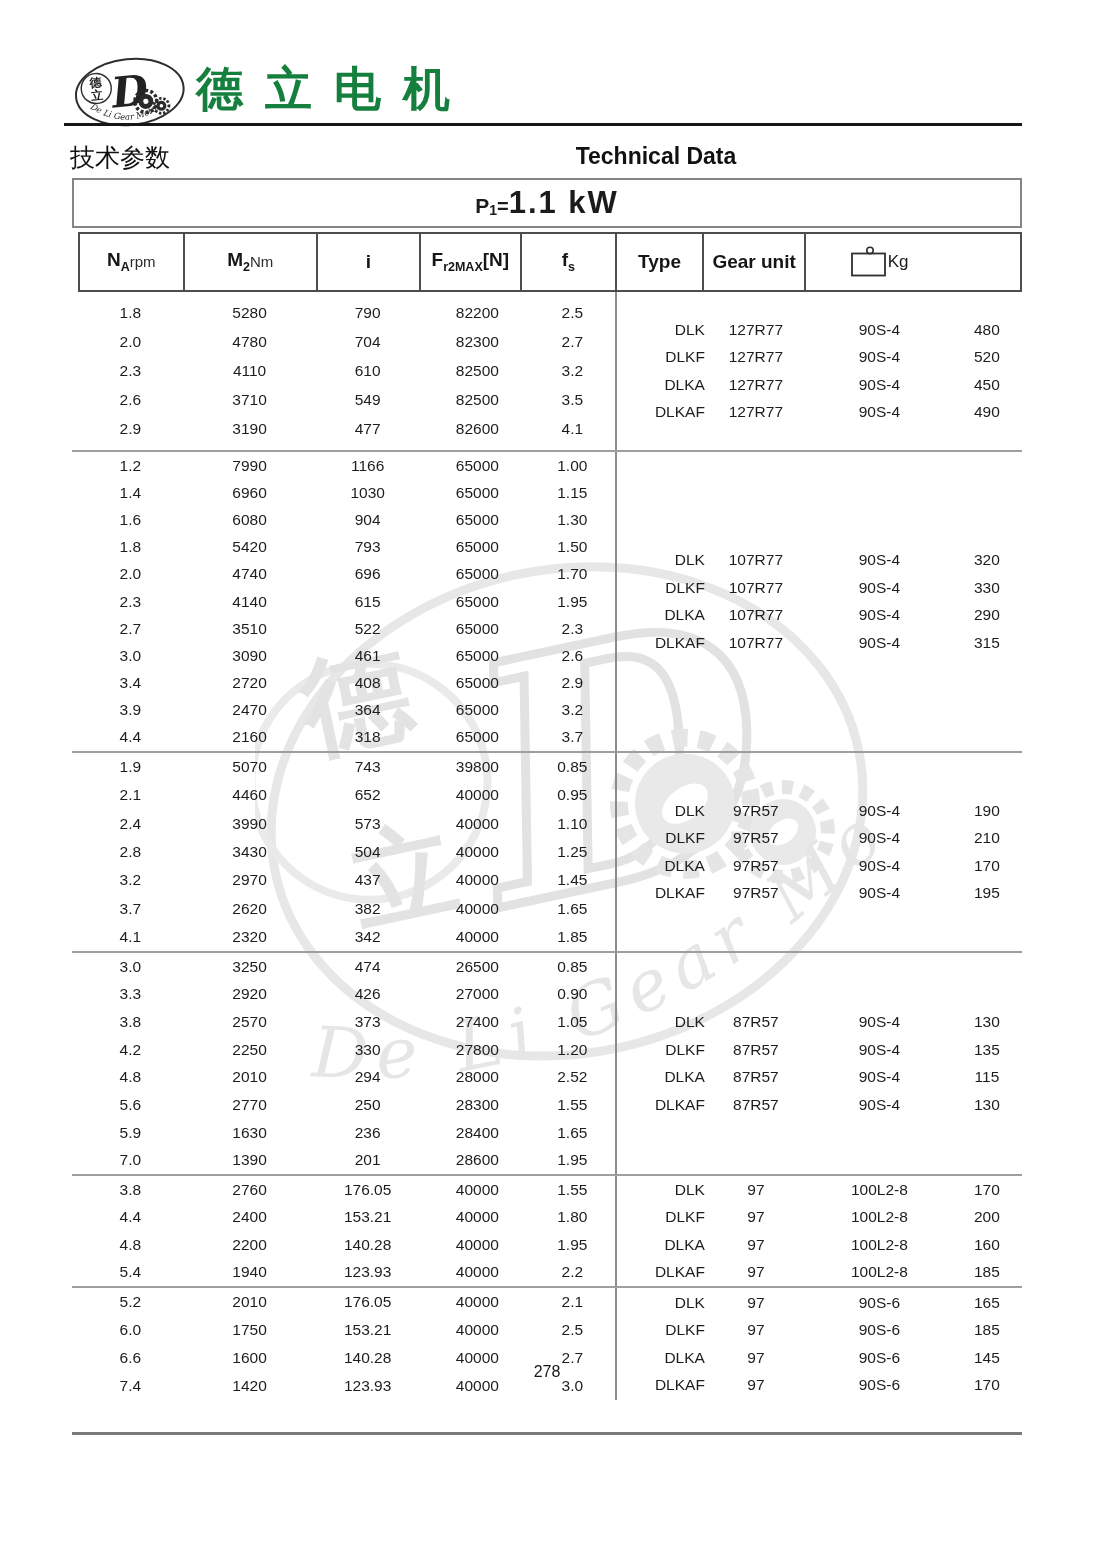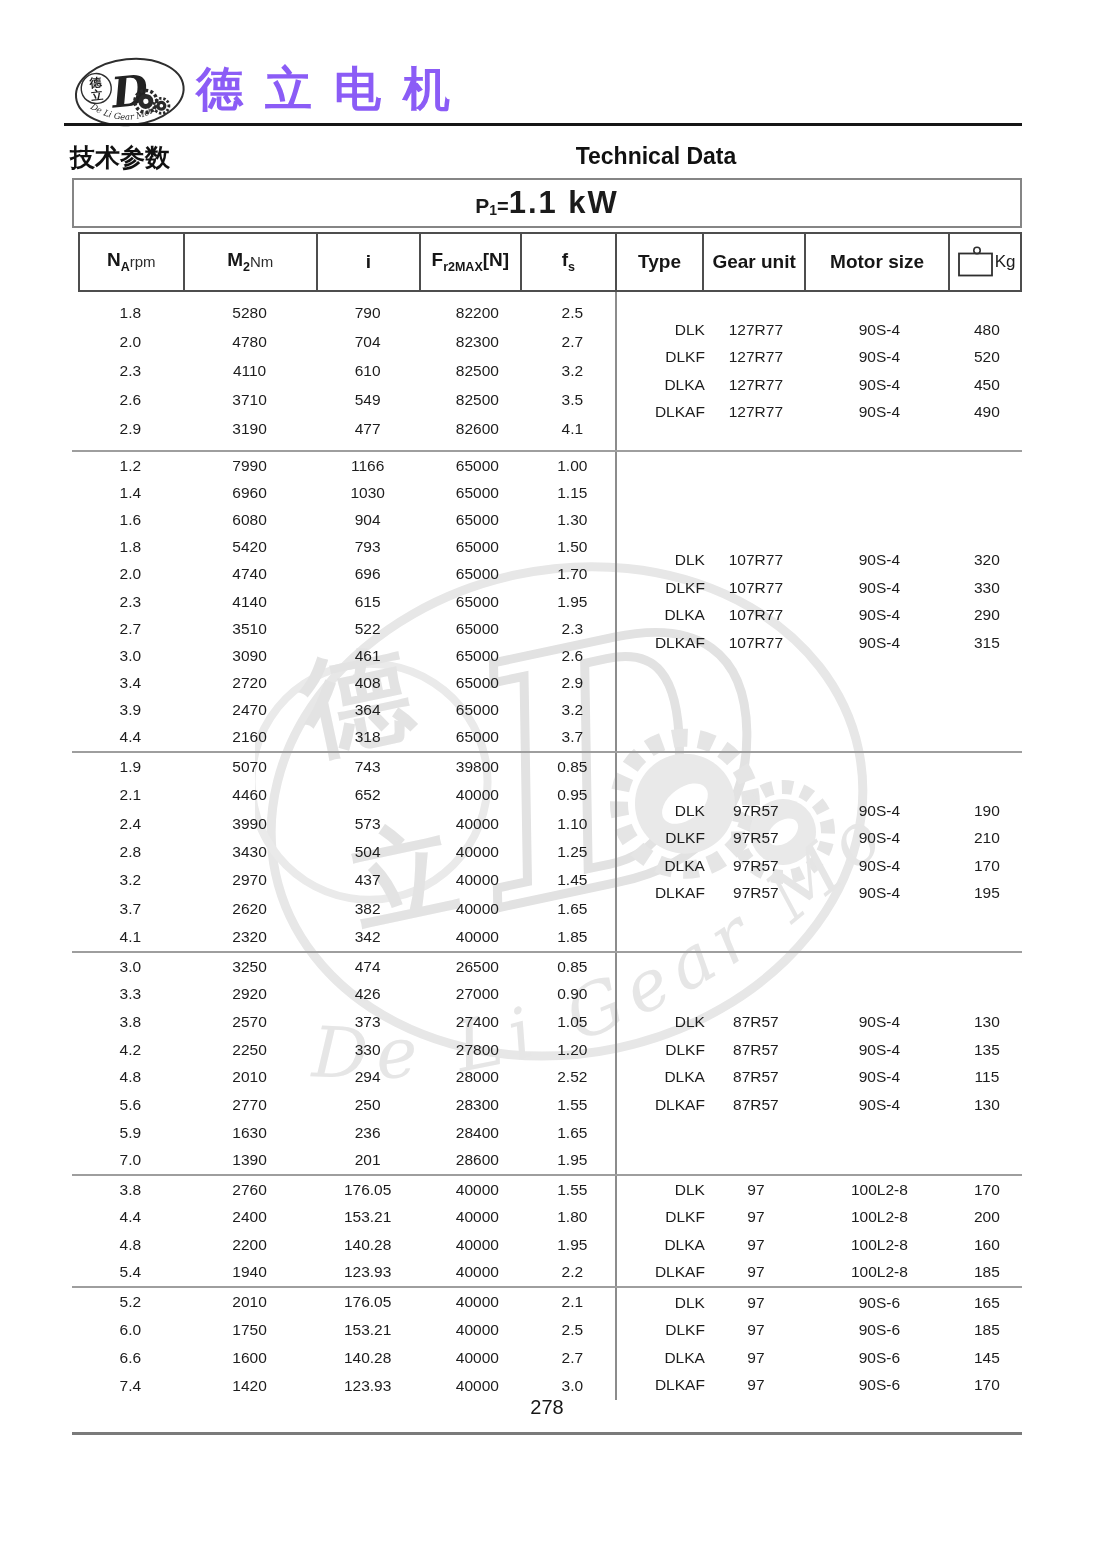--- a/index.html
+++ b/index.html
@@ -11,27 +11,27 @@
   .page { position:absolute; inset:0; }
 
   
   .watermark { position:absolute; left:255px; top:545px; z-index:0; pointer-events:none; }
 
   
   .logo { position:absolute; left:72px; top:54px; z-index:2; }
   .brand {
     position:absolute; left:196px; top:58px; z-index:2;
     font-family:"DejaVu Serif", serif; font-weight:bold;
-    font-size:47px; letter-spacing:22px; color:#8b5cf6; white-space:nowrap;
+    font-size:47px; letter-spacing:22px; color:#15803d; white-space:nowrap;
   }
   .header-rule { position:absolute; left:64px; top:123px; width:958px; border-top:3.5px solid #161616; z-index:2; }
 
   .title-cn {
     position:absolute; left:70px; top:141px; z-index:2;
-    font-size:25px; font-weight:bold; color:#111;
+    font-size:25px; font-weight:normal; color:#111;
   }
   .title-en {
     position:absolute; left:656px; top:143px; transform:translateX(-50%); z-index:2;
     font-size:23px; font-weight:bold; color:#111;
   }
 
   
   .power-box {
     position:absolute; left:72px; top:178px; width:950px; height:50px; z-index:2;
     border:2px solid #858585; display:flex; align-items:center; justify-content:center;
@@ -79,22 +79,22 @@
   .pc3 { width:19.3%; text-align:center; }
   .pc4 { width:15.7%; text-align:center; }
   .mc0 { width:21.7%; text-align:right; padding-left:34px; }
   .mc1 { width:25.2%; text-align:center; }
   .mc2 { width:35.8%; text-align:center; }
   .mc3 { width:17.3%; text-align:center; }
 
   
   .footer-rule { position:absolute; left:72px; top:1432px; width:950px; border-top:3px solid #7a7a7a; z-index:2; }
   .page-number {
-    position:absolute; left:72px; top:1396px; width:950px; text-align:center; z-index:2;
-    font-size:20px; color:#161616;
+    position:absolute; left:72px; top:1363px; width:950px; text-align:center; z-index:2;
+    font-size:16px; color:#161616;
   }
 </style>
 </head>
 <body>
 
 <div class="page">
 
   <svg class="watermark" width="640" height="570" viewBox="0 0 640 570">
     <g transform="rotate(-12 320 280)" font-family="DejaVu Serif, serif">
       <ellipse cx="315" cy="265" rx="298" ry="242" fill="none" stroke="#e7e7e7" stroke-width="9"></ellipse>
@@ -171,23 +171,20 @@
     </div>
     <div class="hcell">
       <div class="h-main"><span>f</span><sub>s</sub></div>
     </div>
     <div class="hcell">
       <div class="h-main">Type</div>
     </div>
     <div class="hcell">
       <div class="h-main">Gear unit</div>
     </div>
-    <div class="hcell">
-      <div class="h-main">Motor size</div>
-    </div>
     <div class="hcell hcell-kg">
       <svg class="kg-icon" width="40" height="31" viewBox="0 0 40 31">
         <circle cx="22" cy="4.5" r="3.2" fill="none" stroke="#2f2f2f" stroke-width="1.6"></circle>
         <rect x="4" y="7.5" width="33" height="22" fill="none" stroke="#2f2f2f" stroke-width="1.8"></rect>
       </svg>
       <div class="kg-label">Kg</div>
     </div>
   </div>
 
   <div class="data-area">

